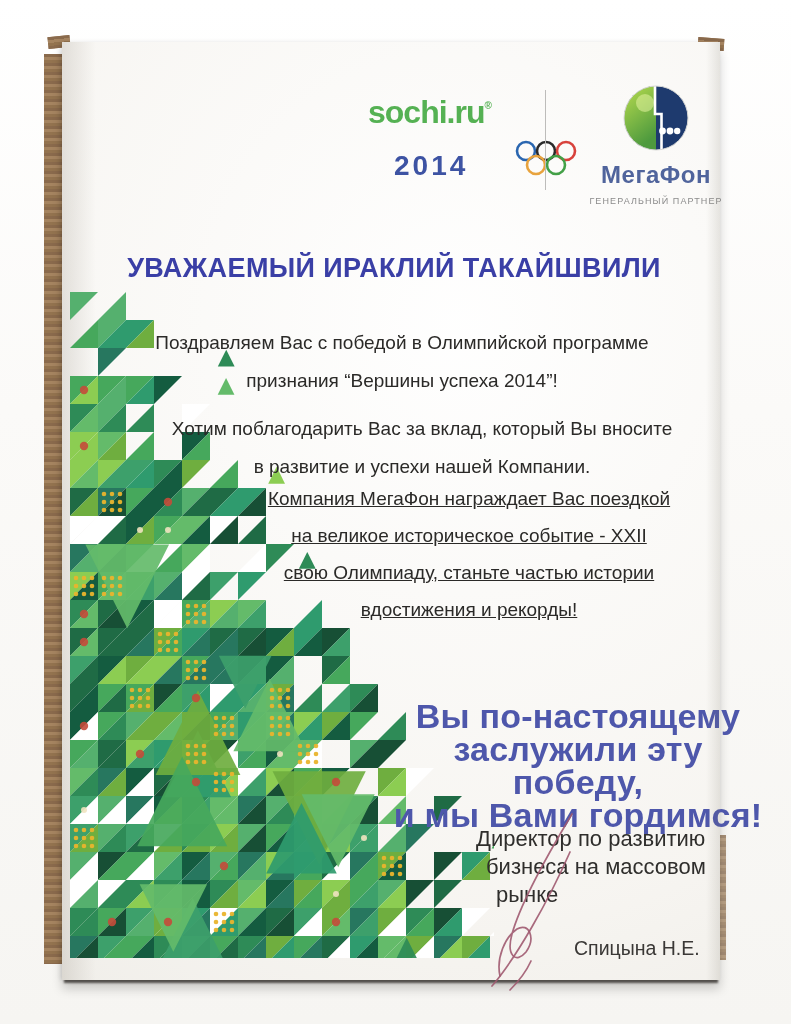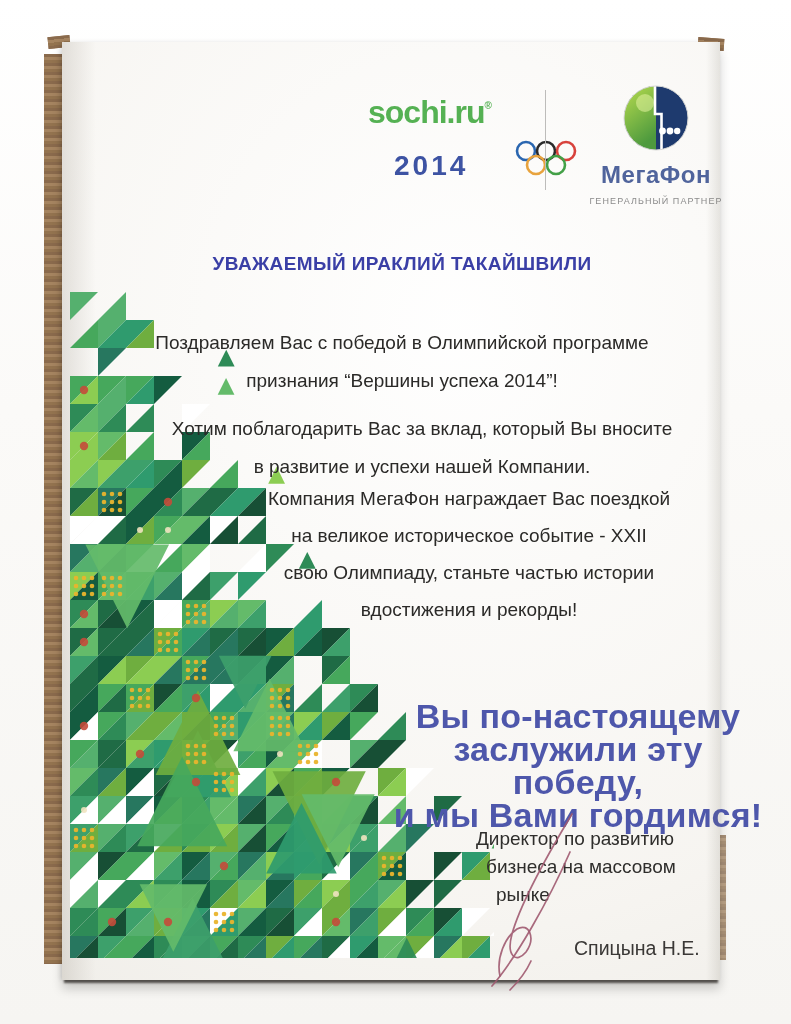--- a/index.html
+++ b/index.html
@@ -42,27 +42,27 @@
   #sochi-line1{font-weight:bold;font-size:32px;letter-spacing:-1px;line-height:1;}
   #sochi-reg{font-size:10px;vertical-align:14px;font-weight:bold;}
   #sochi-line2{font-weight:bold;font-size:28px;letter-spacing:3px;line-height:1;margin-top:1px;padding-left:26px;}
   #olympic-rings{position:absolute;right:-12px;bottom:14px;}
   #logo-divider{left:483px;top:48px;width:1px;height:100px;background:#bdbcba;}
   #megafon-logo{left:506px;top:42px;width:176px;text-align:center;}
   #megafon-name{font-weight:bold;font-size:24px;letter-spacing:.5px;margin-top:5px;}
   #megafon-subtitle{font-size:9px;letter-spacing:1.1px;margin-top:7px;}
 
   
-  #salutation{left:40px;top:211px;width:600px;text-align:center;font-weight:bold;font-size:19px;letter-spacing:.4px;}
+  #salutation{left:32px;top:211px;width:600px;text-align:center;font-weight:bold;font-size:27px;letter-spacing:.4px;}
   .para{font-size:19px;color:#2b2a28;text-align:center;line-height:38px;}
   #paragraph1{left:60px;top:282px;width:560px;}
   #paragraph2{left:80px;top:368px;width:560px;}
-  #paragraph3{left:168px;top:438px;width:478px;line-height:37px;}
+  #paragraph3{left:168px;top:438px;width:478px;line-height:37px;text-decoration:underline;}
   #closing{left:326px;top:658px;width:380px;text-align:center;font-weight:bold;font-size:34px;line-height:33px;letter-spacing:.2px;}
-  #signature-title{left:406px;top:783px;width:270px;font-size:19px;line-height:28px;color:#2f2e2c;}
+  #signature-title{left:406px;top:783px;width:270px;font-size:22px;line-height:28px;color:#2f2e2c;}
   #signature-title .l1{padding-left:8px;}
   #signature-title .l2{padding-left:18px;}
   #signature-title .l3{padding-left:28px;}
   #signature-name{left:512px;top:864px;width:190px;font-size:19.5px;color:#3a3836;margin-top:31px;}
   #signature-stroke{left:414px;top:764px;}
 
   #patchwork{left:8px;top:250px;}
 </style>
 </head>
 <body>

